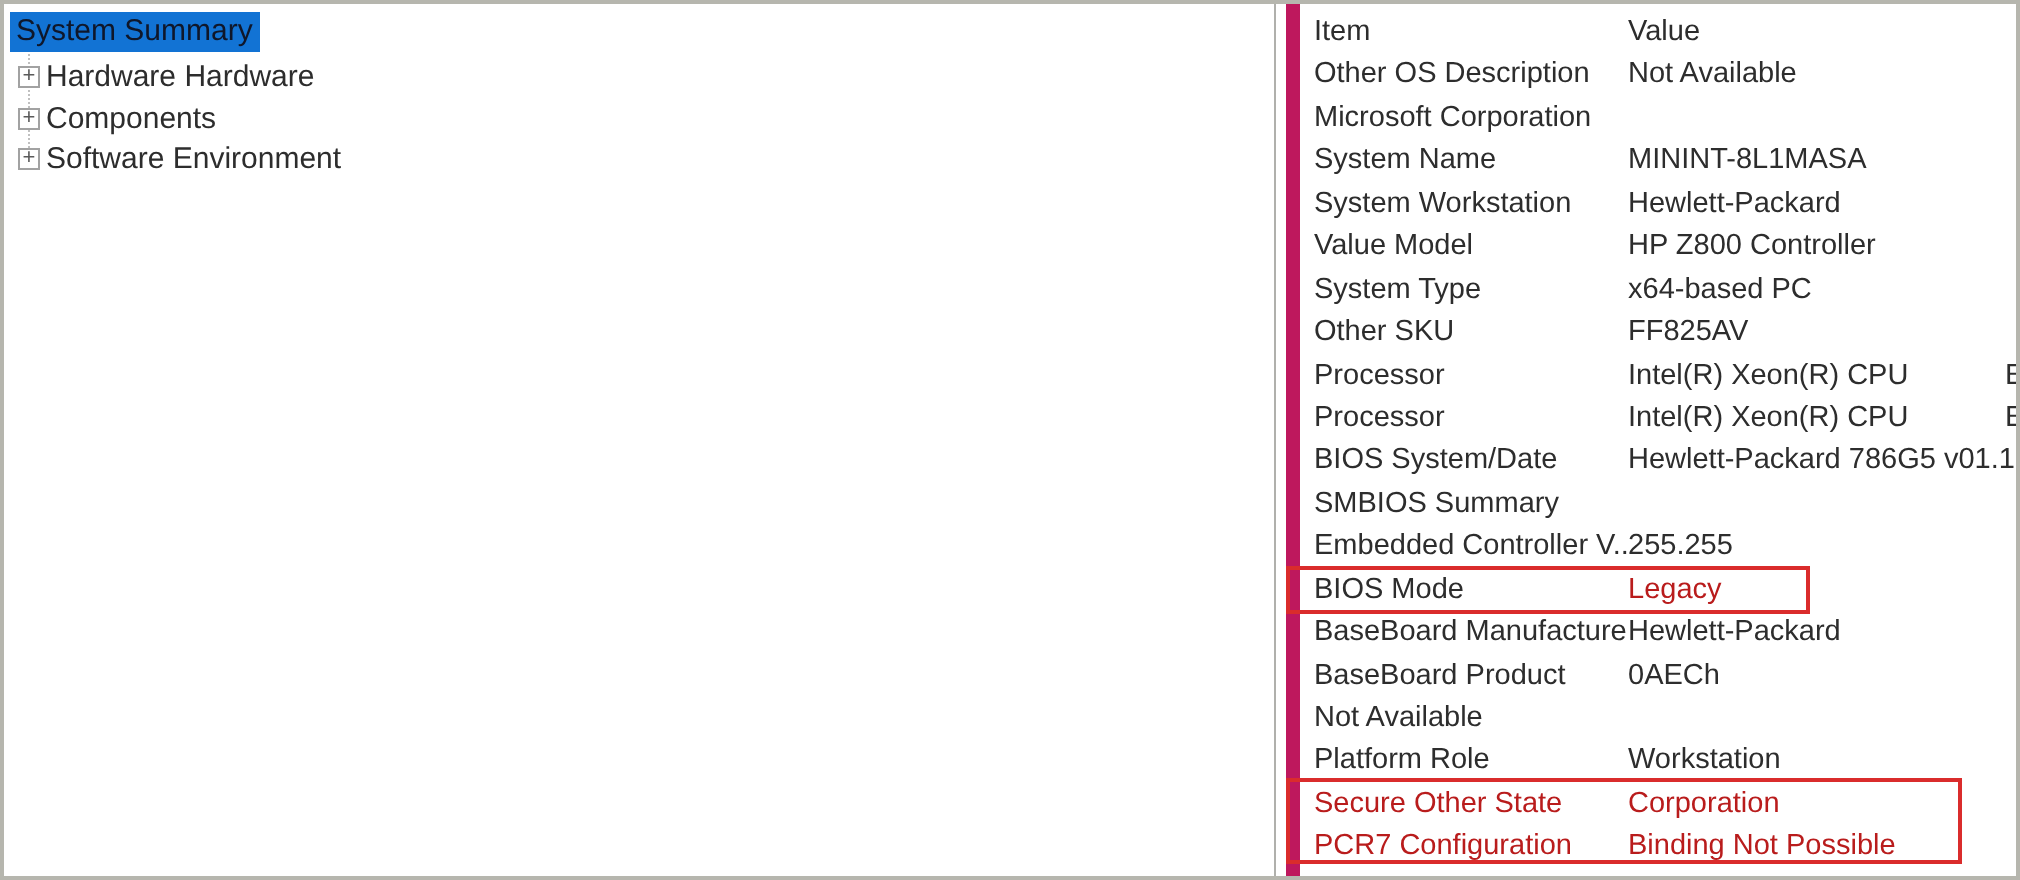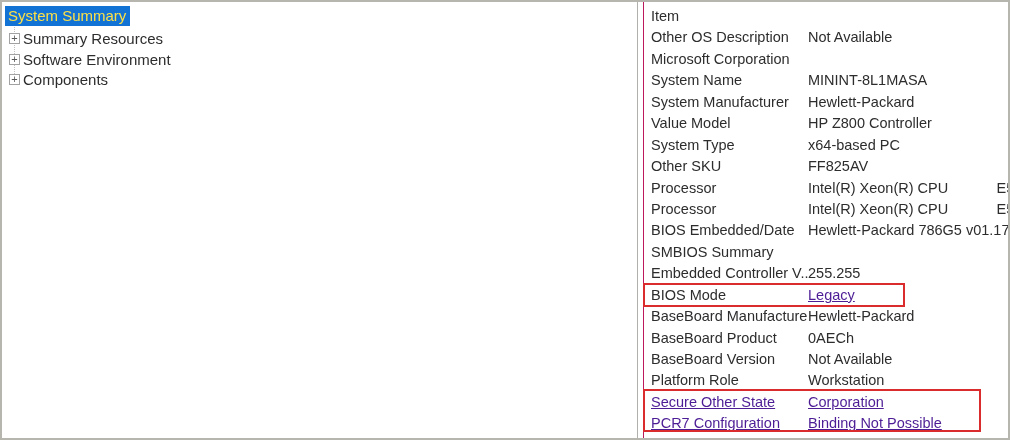--- a/index.html
+++ b/index.html
@@ -27,55 +27,55 @@
   }
   .tree-item {
     position:relative;
     height:20.5px; display:flex; align-items:center;
     font-size:15px; color:#2d2d2d;
     cursor:default;
   }
   .tree-item.root { margin:4px 0 2px 3px; }
   .tree-item.child { padding-left:7px; }
   .sel-label {
-    background:#1273d4; color:#fde047;
+    background:#1273d4; color:#0f172a;
     padding:1px 4px 2px 3px;
     font-size:15px;
   }
   .plusbox {
     display:inline-flex; align-items:center; justify-content:center;
     width:11px; height:11px;
     border:1px solid #a2a2a2; background:#fff;
     margin-right:3px; flex:none;
     color:#5a5a5a;
   }
   .plusbox::before { content:"+"; font-size:11px; line-height:9px; font-weight:400; }
 
   
   .details-panel {
     position:absolute; left:641px; right:0; top:0; bottom:0;
     background:#fff;
-    border-left:1px solid #be185d;
+    border-left:7px solid #be185d;
     padding:4px 0 0 7px;
     overflow:hidden;
   }
   .row {
     display:flex; height:21.45px; line-height:21.45px;
     font-size:14.5px; color:#2d2d2d;
   }
   .cell-item {
     width:157px; flex:none;
     white-space:nowrap; overflow:hidden;
   }
   .cell-value {
     flex:1;
     white-space:pre; overflow:hidden;
   }
   .row.header .cell-item, .row.header .cell-value { color:#2d2d2d; }
-  .olive { color:#4c1d95;text-decoration:underline; }
+  .olive { color:#b91c1c; }
 
   
   .anno-box {
     position:absolute;
     border:2px solid #da2c2c;
     pointer-events:none;
   }
   .anno-bios { left:641px; top:281px; width:262px; height:24px; }
   .anno-secureboot { left:641px; top:387px; width:338px; height:43px; }
 </style>
@@ -86,53 +86,54 @@
 
   <div class="tree-panel">
     <div class="tree-connector"></div>
 
     <div class="tree-item root">
       <span class="sel-label">System Summary</span>
     </div>
 
     <div class="tree-item child">
       <span class="plusbox"></span>
-      <span>Summary Resources</span>
+      <span>Hardware Hardware</span>
+    </div>
+
+    <div class="tree-item child">
+      <span class="plusbox"></span>
+      <span>Components</span>
     </div>
 
     <div class="tree-item child">
       <span class="plusbox"></span>
       <span>Software Environment</span>
-    </div>
-
-    <div class="tree-item child">
-      <span class="plusbox"></span>
-      <span>Components</span>
     </div>
   </div>
 
   <div class="details-panel">
 
     <div class="row header">
       <span class="cell-item">Item</span>
+      <span class="cell-value">Value</span>
     </div>
 
     <div class="row">
       <span class="cell-item">Other OS Description</span>
       <span class="cell-value">Not Available</span>
     </div>
     <div class="row">
       <span class="cell-value">Microsoft Corporation</span>
     </div>
     <div class="row">
       <span class="cell-item">System Name</span>
       <span class="cell-value">MININT-8L1MASA</span>
     </div>
     <div class="row">
-      <span class="cell-item">System Manufacturer</span>
+      <span class="cell-item">System Workstation</span>
       <span class="cell-value">Hewlett-Packard</span>
     </div>
     <div class="row">
       <span class="cell-item">Value Model</span>
       <span class="cell-value">HP Z800 Controller</span>
     </div>
     <div class="row">
       <span class="cell-item">System Type</span>
       <span class="cell-value">x64-based PC</span>
     </div>
@@ -142,21 +143,21 @@
     </div>
     <div class="row">
       <span class="cell-item">Processor</span>
       <span class="cell-value">Intel(R) Xeon(R) CPU            E5506</span>
     </div>
     <div class="row">
       <span class="cell-item">Processor</span>
       <span class="cell-value">Intel(R) Xeon(R) CPU            E5506</span>
     </div>
     <div class="row">
-      <span class="cell-item">BIOS Embedded/Date</span>
+      <span class="cell-item">BIOS System/Date</span>
       <span class="cell-value">Hewlett-Packard 786G5 v01.17, 8/</span>
     </div>
     <div class="row">
       <span class="cell-item">SMBIOS Summary</span>
     </div>
     <div class="row">
       <span class="cell-item">Embedded Controller V...</span>
       <span class="cell-value">255.255</span>
     </div>
     <div class="row">
@@ -165,21 +166,20 @@
     </div>
     <div class="row">
       <span class="cell-item">BaseBoard Manufacturer</span>
       <span class="cell-value">Hewlett-Packard</span>
     </div>
     <div class="row">
       <span class="cell-item">BaseBoard Product</span>
       <span class="cell-value">0AECh</span>
     </div>
     <div class="row">
-      <span class="cell-item">BaseBoard Version</span>
       <span class="cell-value">Not Available</span>
     </div>
     <div class="row">
       <span class="cell-item">Platform Role</span>
       <span class="cell-value">Workstation</span>
     </div>
     <div class="row">
       <span class="cell-item olive">Secure Other State</span>
       <span class="cell-value olive">Corporation</span>
     </div>

